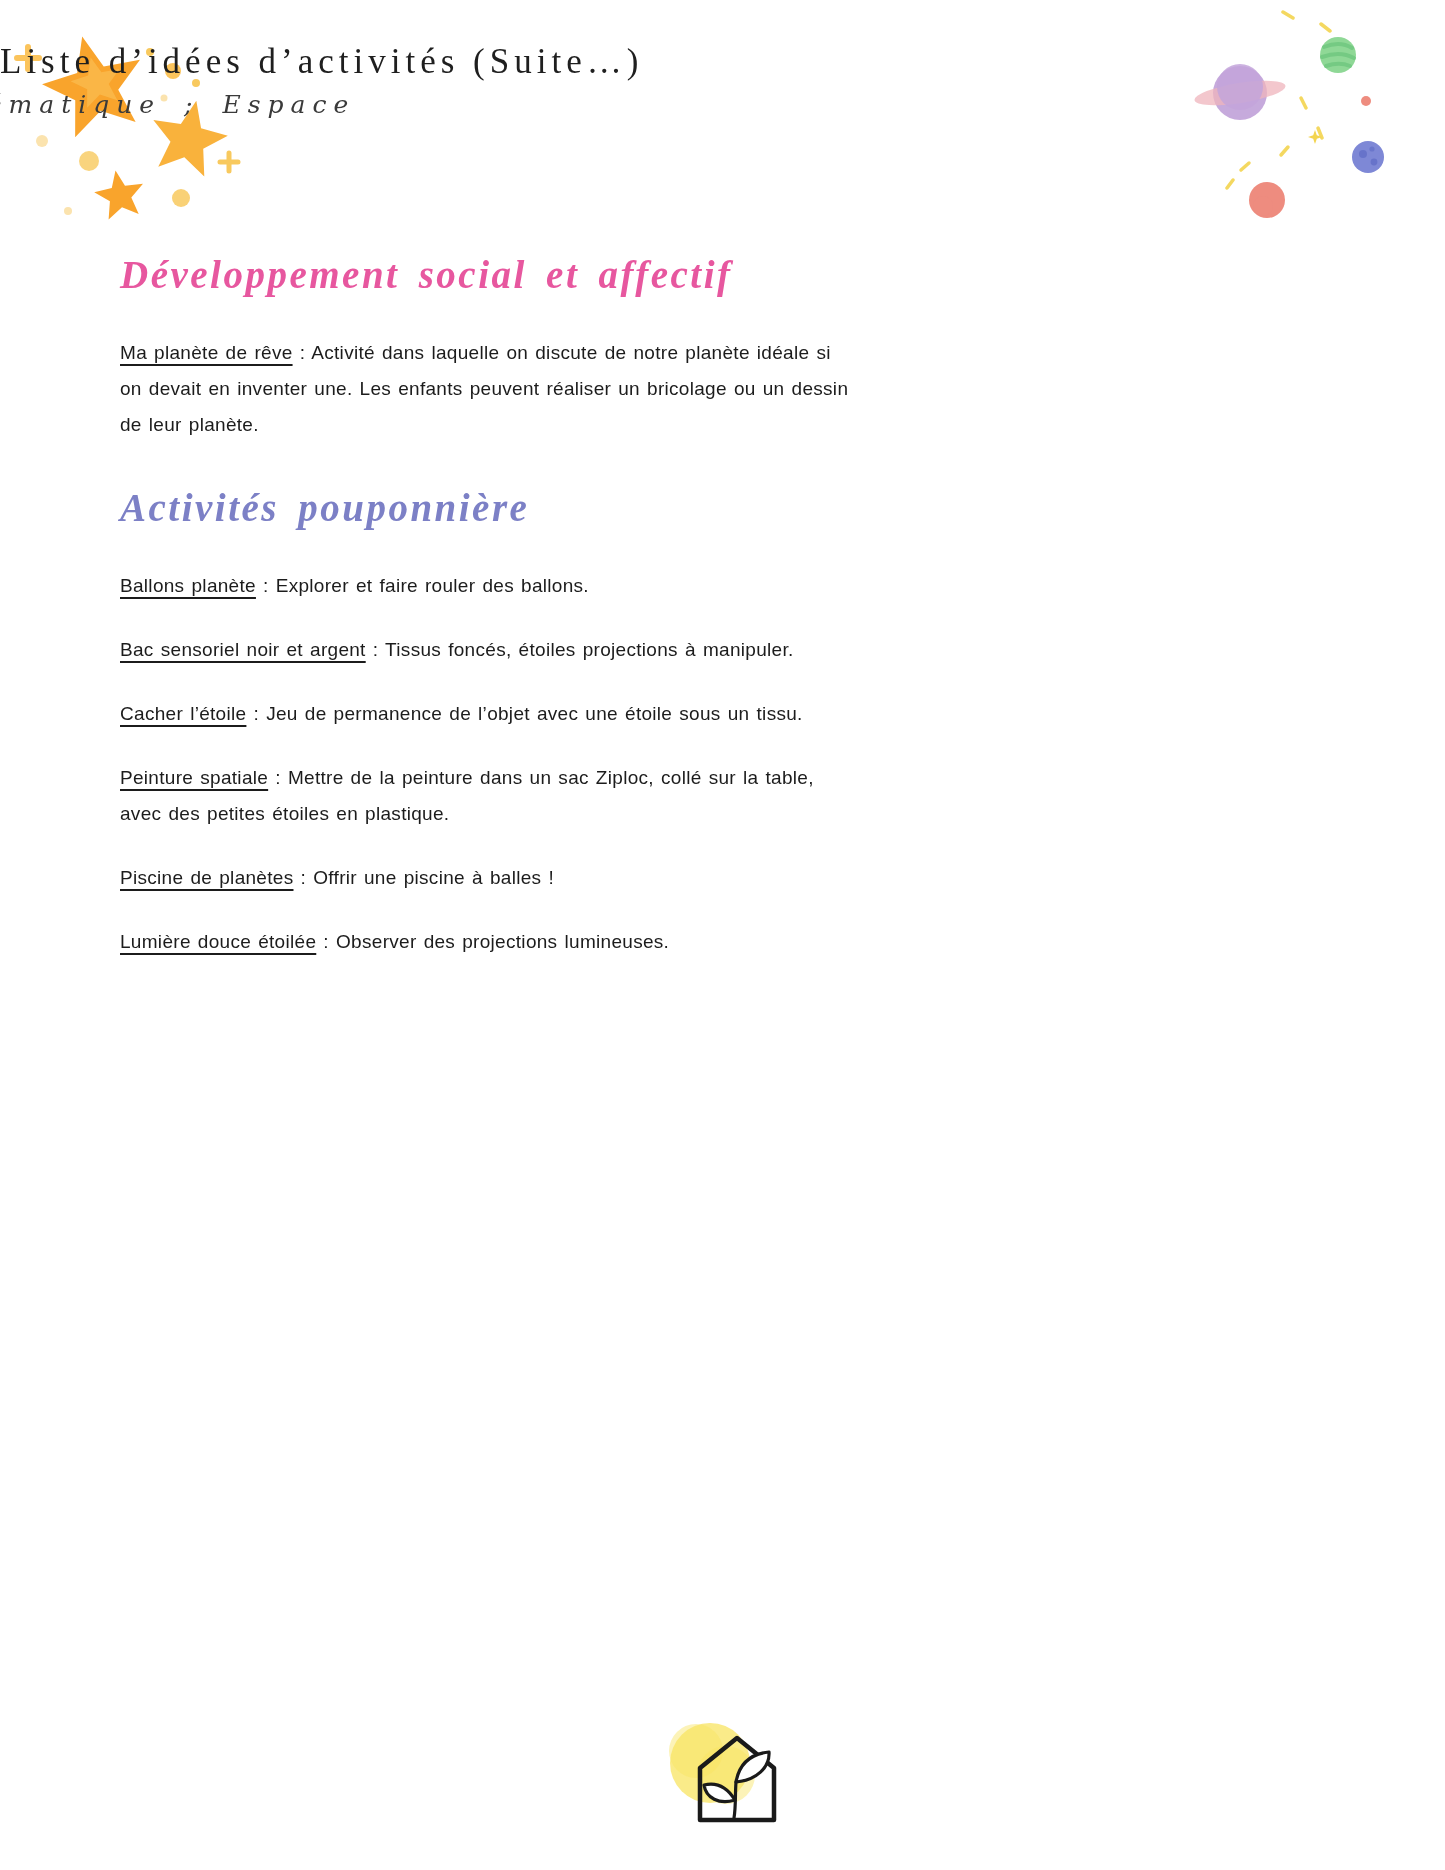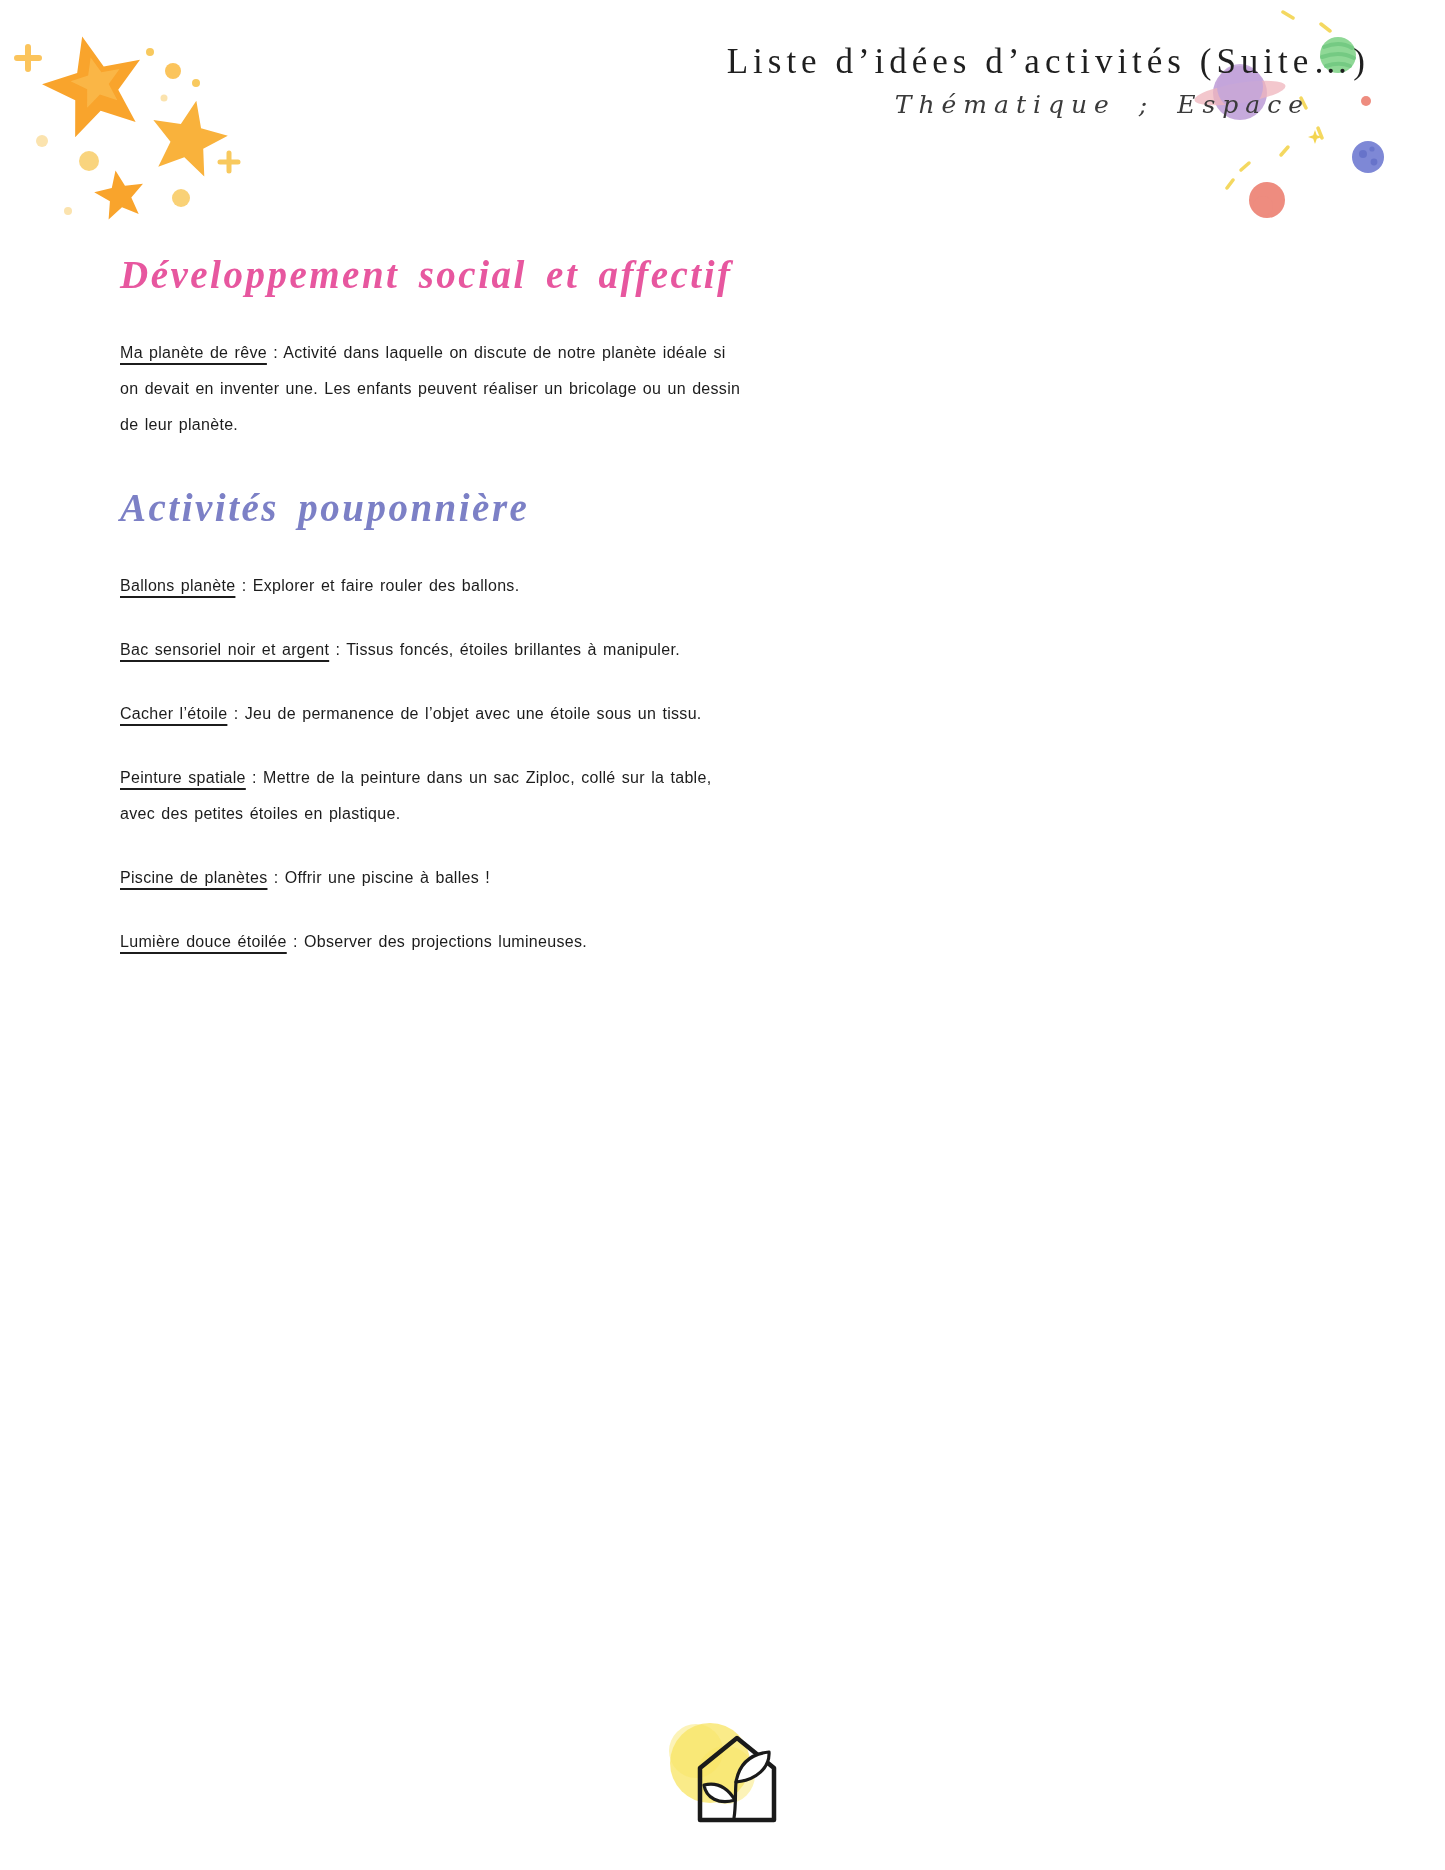--- a/index.html
+++ b/index.html
@@ -5,21 +5,21 @@
   html,body { margin:0; padding:0; background:#ffffff; }
   .page {
     position:relative;
     width:1445px; height:1870px;
     background:#ffffff;
     overflow:hidden;
     font-family:"Liberation Sans", sans-serif;
     color:#1c1c1c;
   }
   
-  .header { position:absolute; top:42px; left:0; width:1370px; text-align:right; }
+  .header { position:absolute; top:42px; left:0; width:1370px; text-align:left; }
   .doc-title {
     font-family:"Liberation Serif","DejaVu Serif",serif;
     font-size:35px; font-weight:400; letter-spacing:5px;
     color:#1f1f1f; margin:0;
   }
   .doc-subtitle {
     font-family:"DejaVu Serif",serif;
     font-style:italic;
     font-size:25px; letter-spacing:7px; word-spacing:8px;
     color:#3a3a3a; margin-top:8px;
@@ -28,21 +28,21 @@
   
   .content { position:absolute; top:252px; left:120px; width:1205px; }
   .section-heading {
     font-family:"Liberation Serif","DejaVu Serif",serif;
     font-style:italic; font-weight:700;
     font-size:39px; letter-spacing:2.5px; word-spacing:7px;
     margin:0 0 38px 0;
   }
   .section-heading.second { margin-top:42px; }
   .entry {
-    font-size:16px; line-height:36px;
+    font-size:19px; line-height:36px;
     letter-spacing:0.3px; word-spacing:1.5px;
     max-width:975px;
     margin:0 0 28px 0;
     white-space:pre-line;
   }
   .entry .label {
     text-decoration:underline;
     text-decoration-thickness:1.5px;
     text-underline-offset:5px;
   }
@@ -138,21 +138,21 @@
 on devait en inventer une. Les enfants peuvent réaliser un bricolage ou un dessin
 de leur planète.</span></p>
 
 
 
 
     <h2 class="section-heading second" style="color: rgb(124, 128, 198);">Activités pouponnière</h2>
 
     <p class="entry"><span class="label">Ballons planète</span><span> : </span><span>Explorer et faire rouler des ballons.</span></p>
 
-    <p class="entry"><span class="label">Bac sensoriel noir et argent</span><span> : </span><span>Tissus foncés, étoiles brillantes à manipuler.</span></p>
+    <p class="entry"><span class="label">Bac sensoriel noir et argent</span><span> : </span><span>Tissus foncés, étoiles projections à manipuler.</span></p>
 
 
     <p class="entry"><span class="label">Cacher l’étoile</span><span> : </span><span>Jeu de permanence de l’objet avec une étoile sous un tissu.</span></p>
 
     <p class="entry"><span class="label">Peinture spatiale</span><span> : </span><span>Mettre de la peinture dans un sac Ziploc, collé sur la table,
 avec des petites étoiles en plastique.</span></p>
 
     <p class="entry"><span class="label">Piscine de planètes</span><span> : </span><span>Offrir une piscine à balles !</span></p>
 
     <p class="entry"><span class="label">Lumière douce étoilée</span><span> : </span><span>Observer des projections lumineuses.</span></p>

